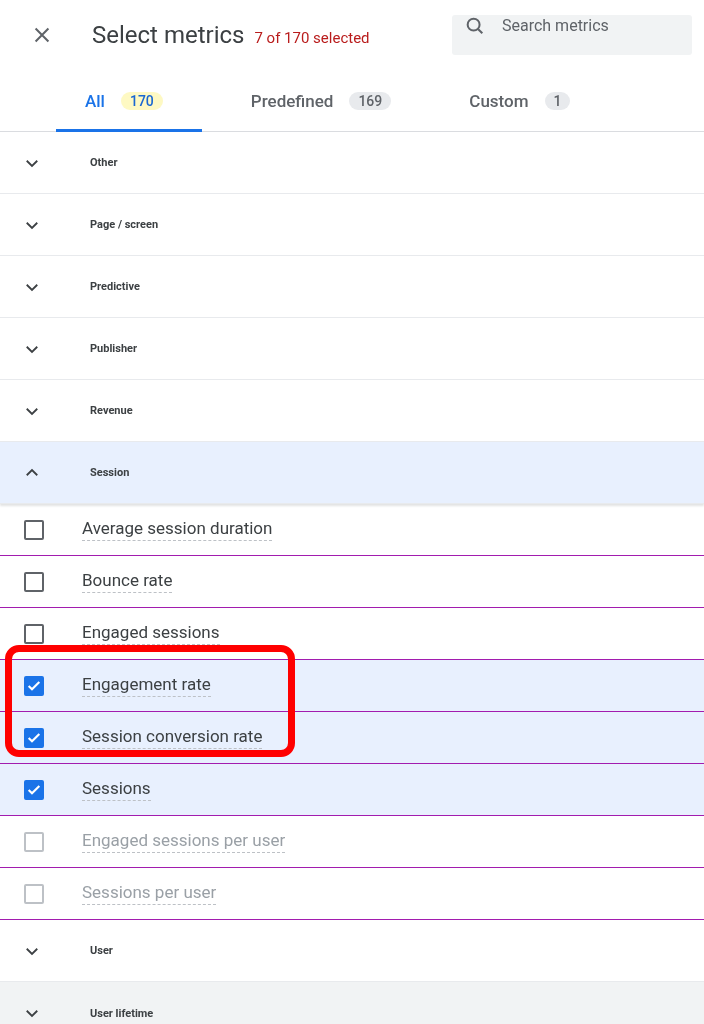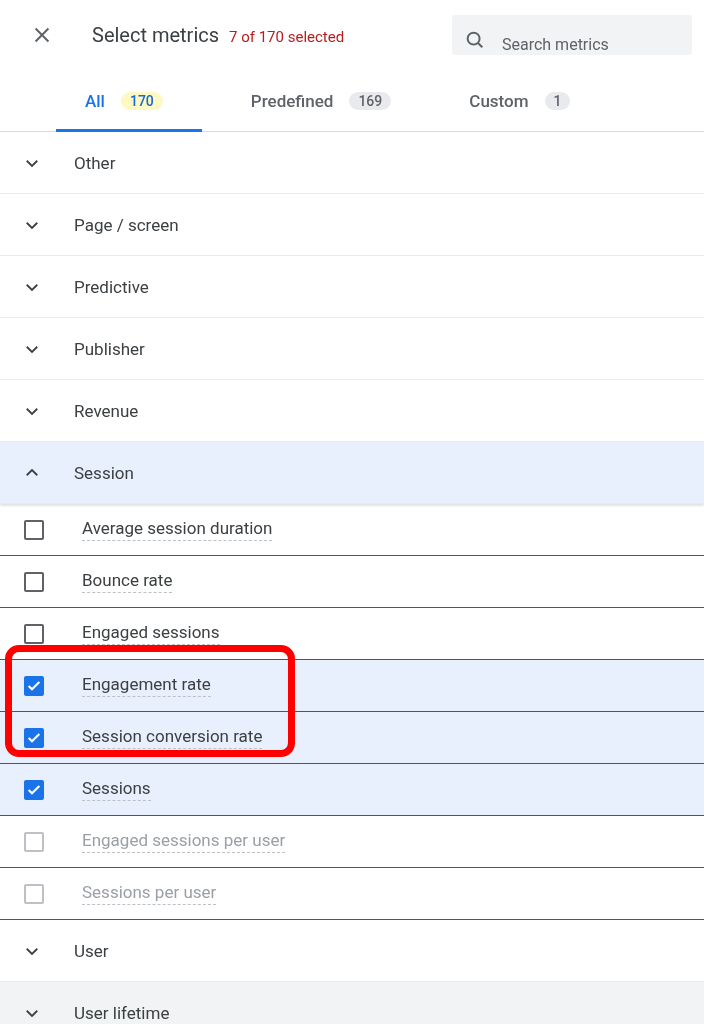--- a/index.html
+++ b/index.html
@@ -3,41 +3,41 @@
 <meta charset="utf-8">
 <style>
   * { box-sizing: border-box; font-family: Roboto, Arial, sans-serif; }
   html, body { margin:0; padding:0; background:#fff; color:#3c4043; }
   .page { width:704px; min-height:1024px; margin:0 auto; }
 
   .header { display:flex; align-items:center; height:70px; padding:0 12px 0 22px; }
   .close { width:40px; height:40px; display:flex; align-items:center; justify-content:center; cursor:pointer; color:#5f6368; }
   .close svg { width:22px; height:22px; }
   .title-wrap { display:flex; align-items:baseline; margin-left:30px; gap:10px; flex:1; }
-  .title { font-size:20px; color:#3c4043; font-weight:400; }
+  .title { font-size:24px; color:#3c4043; font-weight:400; }
   .subtitle { font-size:15px; color:#b91c1c; }
-  .search-box { width:240px; height:40px; background:#f1f3f4; display:flex; align-items:flex-end; padding:0 12px; border-radius:3px; }
+  .search-box { width:240px; height:40px; background:#f1f3f4; display:flex; align-items:flex-start; padding:0 12px; border-radius:3px; }
   .search-box svg { width:22px; height:22px; color:#5f6368; }
   .search-box input { border:none; background:transparent; outline:none; font-size:16px; color:#3c4043; margin-left:14px; width:100%; }
   .search-box input::placeholder { color:#5f6368; }
 
   .tabs { display:flex; align-items:center; height:62px; padding:0 0 0 81px; border-bottom:1px solid #dadce0; }
   .tab { display:flex; align-items:center; gap:16px; font-size:17px; font-weight:500; color:#5f6368; height:100%; cursor:pointer; position:relative; padding:0 4px; }
   .tab .count { background:#e8eaed; color:#5f6368; border-radius:10px; padding:1px 9px; font-size:14px; font-weight:500; }
   .tab-all { color:#1a73e8; margin-right:80px; }
   .tab-all .count { background:#fef9c3; color:#1967d2; }
   .tab-all::after { content:''; position:absolute; left:-25px; right:-35px; bottom:-1px; height:3px; background:#1a73e8; }
   .tab-pre { margin-right:70px; }
 
   .cat-row { display:flex; align-items:center; height:62px; padding:0 20px; border-bottom:1px solid #e8eaed; cursor:pointer; }
   .cat-row.expanded { background:#e8f0fe; box-shadow:0 2px 2px rgba(60,64,67,0.15); }
   .cat-row.last { background:#f1f3f4; border-bottom:none; }
   .chevron { width:24px; height:24px; display:flex; align-items:center; justify-content:center; color:#3c4043; }
   .chevron svg { width:18px; height:18px; }
-  .cat-label { margin-left:30px; font-size:17px; color:#3c4043; }
+  .cat-label { margin-left:46px; font-size:11px; color:#3c4043;font-weight:bold; }
 
   .metric-row { display:flex; align-items:center; height:52px; padding:0 24px; border-bottom:1px solid #a21caf; cursor:pointer; }
   .metric-row.selected { background:#e8f0fe; }
   .checkbox { width:20px; height:20px; border:2.2px solid #5f6368; border-radius:2px; display:flex; align-items:center; justify-content:center; flex-shrink:0; }
   .checkbox.checked { background:#1a73e8; border-color:#1a73e8; }
   .checkbox.checked svg { width:16px; height:16px; color:#fff; }
   .checkbox.disabled { border-color:#bdc1c6; }
   .metric-label { margin-left:38px; font-size:17px; color:#3c4043; border-bottom:1.5px dashed #bdc1c6; padding-bottom:2px; }
   .metric-label.disabled { color:#9aa0a6; }
 

